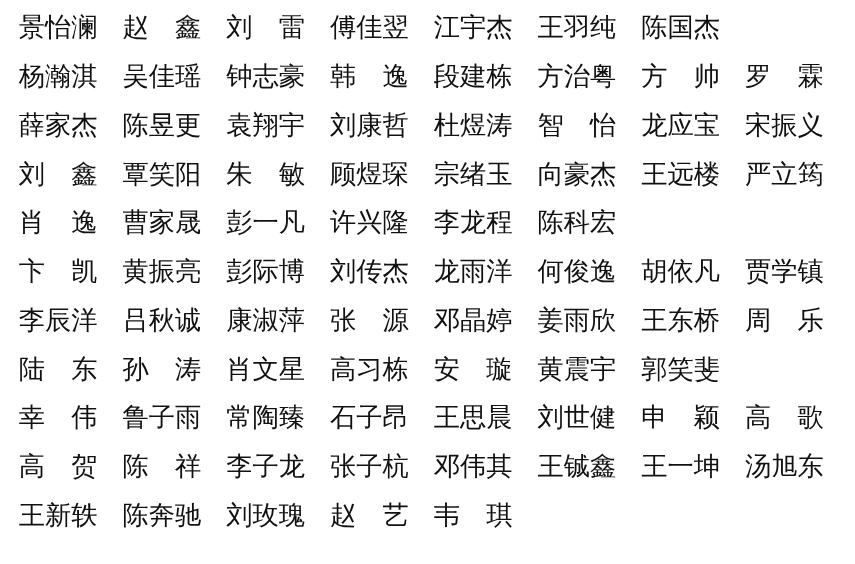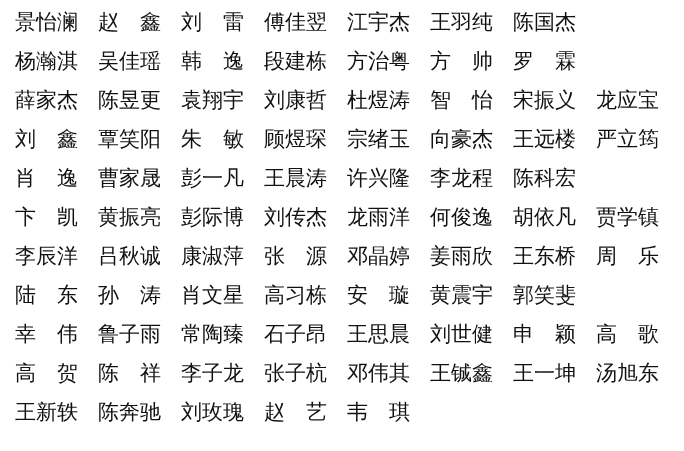--- a/index.html
+++ b/index.html
@@ -42,51 +42,51 @@
       <span class="name-cell">赵　鑫</span>
       <span class="name-cell">刘　雷</span>
       <span class="name-cell">傅佳翌</span>
       <span class="name-cell">江宇杰</span>
       <span class="name-cell">王羽纯</span>
       <span class="name-cell">陈国杰</span>
     </div>
     <div class="name-row">
       <span class="name-cell">杨瀚淇</span>
       <span class="name-cell">吴佳瑶</span>
+      <span class="name-cell">钟志豪</span>
       <span class="name-cell">韩　逸</span>
       <span class="name-cell">段建栋</span>
       <span class="name-cell">方治粤</span>
       <span class="name-cell">方　帅</span>
       <span class="name-cell">罗　霖</span>
     </div>
     <div class="name-row">
       <span class="name-cell">薛家杰</span>
       <span class="name-cell">陈昱更</span>
       <span class="name-cell">袁翔宇</span>
       <span class="name-cell">刘康哲</span>
       <span class="name-cell">杜煜涛</span>
       <span class="name-cell">智　怡</span>
+      <span class="name-cell">龙应宝</span>
       <span class="name-cell">宋振义</span>
-      <span class="name-cell">龙应宝</span>
     </div>
     <div class="name-row">
       <span class="name-cell">刘　鑫</span>
       <span class="name-cell">覃笑阳</span>
       <span class="name-cell">朱　敏</span>
       <span class="name-cell">顾煜琛</span>
       <span class="name-cell">宗绪玉</span>
       <span class="name-cell">向豪杰</span>
       <span class="name-cell">王远楼</span>
       <span class="name-cell">严立筠</span>
     </div>
     <div class="name-row">
       <span class="name-cell">肖　逸</span>
       <span class="name-cell">曹家晟</span>
       <span class="name-cell">彭一凡</span>
-      <span class="name-cell">王晨涛</span>
       <span class="name-cell">许兴隆</span>
       <span class="name-cell">李龙程</span>
       <span class="name-cell">陈科宏</span>
     </div>
     <div class="name-row">
       <span class="name-cell">卞　凯</span>
       <span class="name-cell">黄振亮</span>
       <span class="name-cell">彭际博</span>
       <span class="name-cell">刘传杰</span>
       <span class="name-cell">龙雨洋</span>

